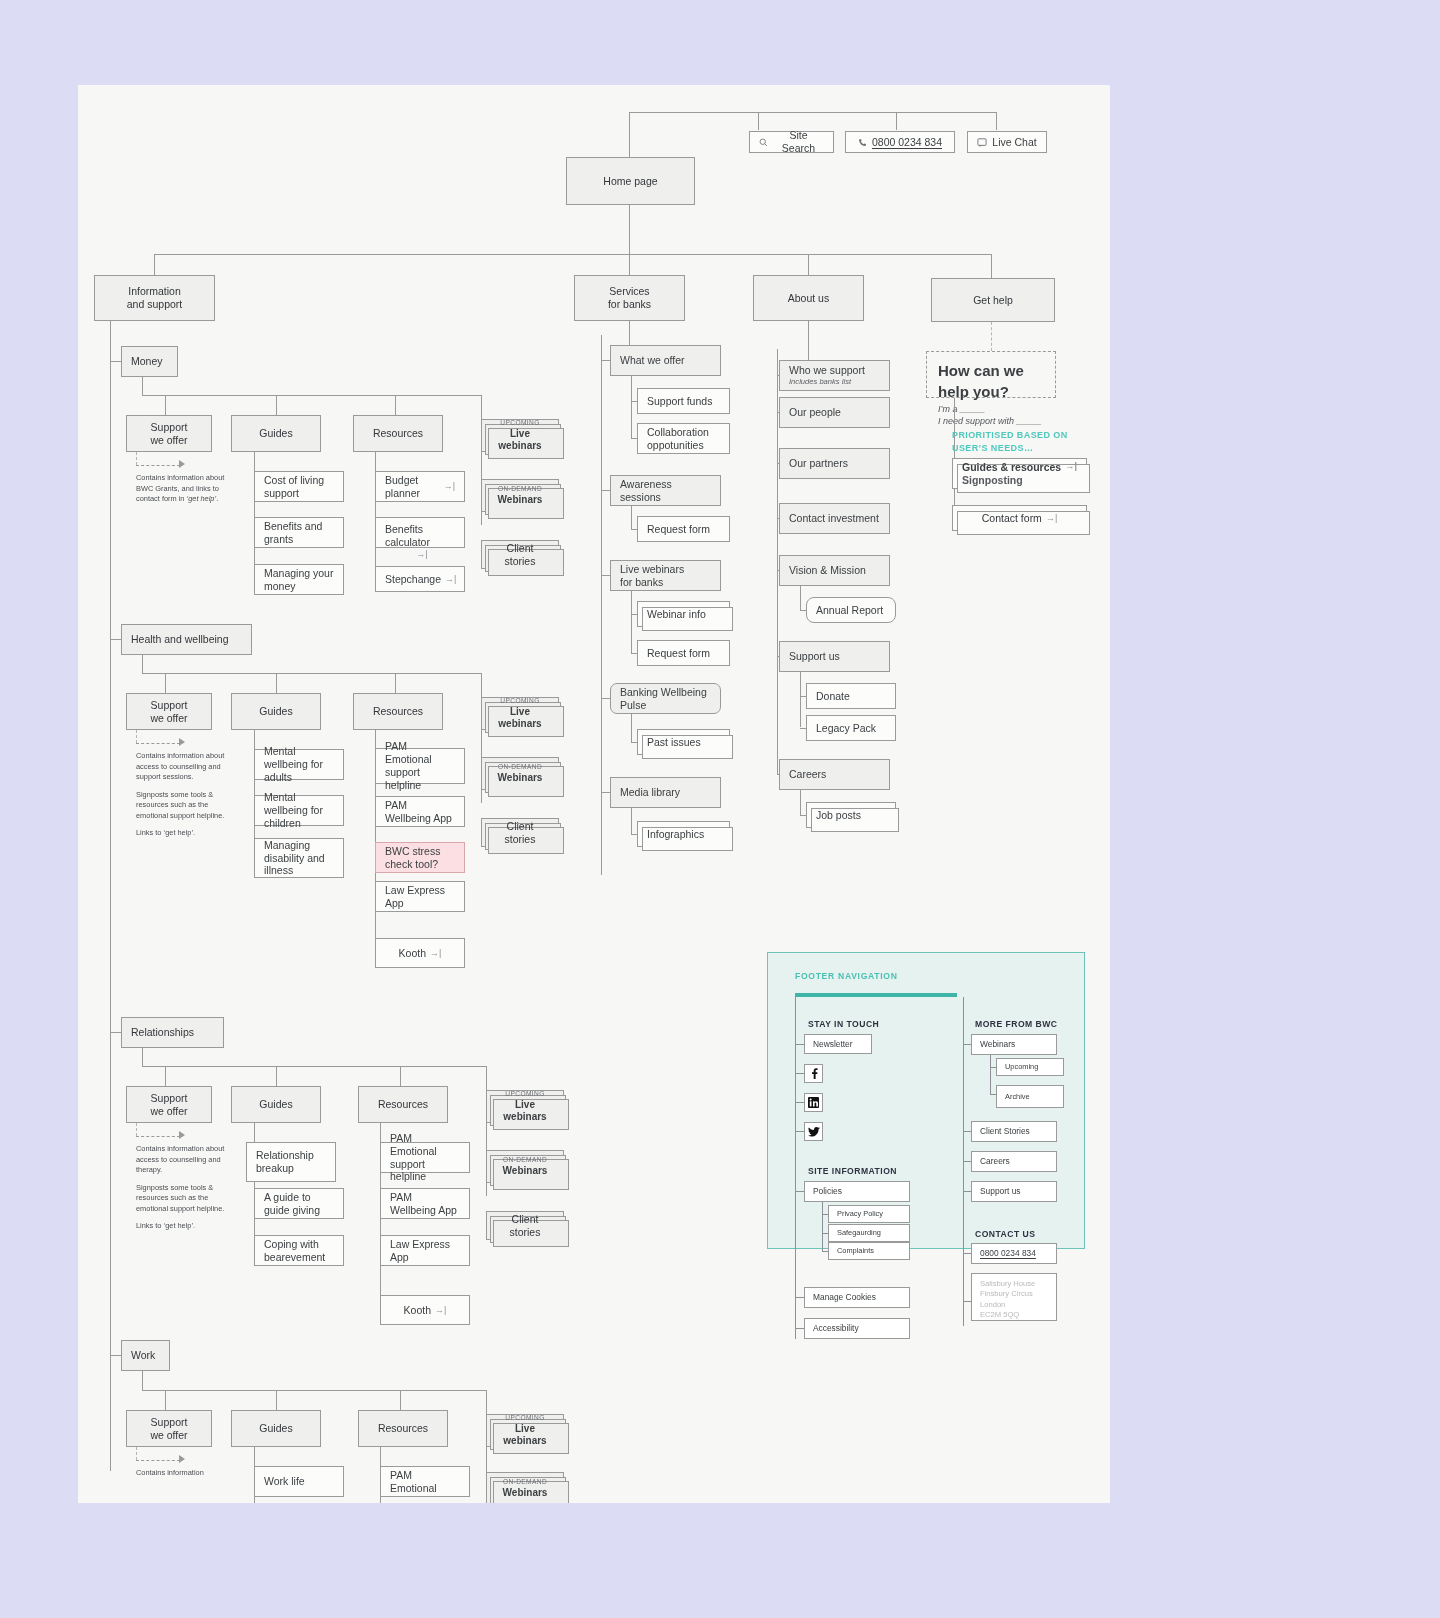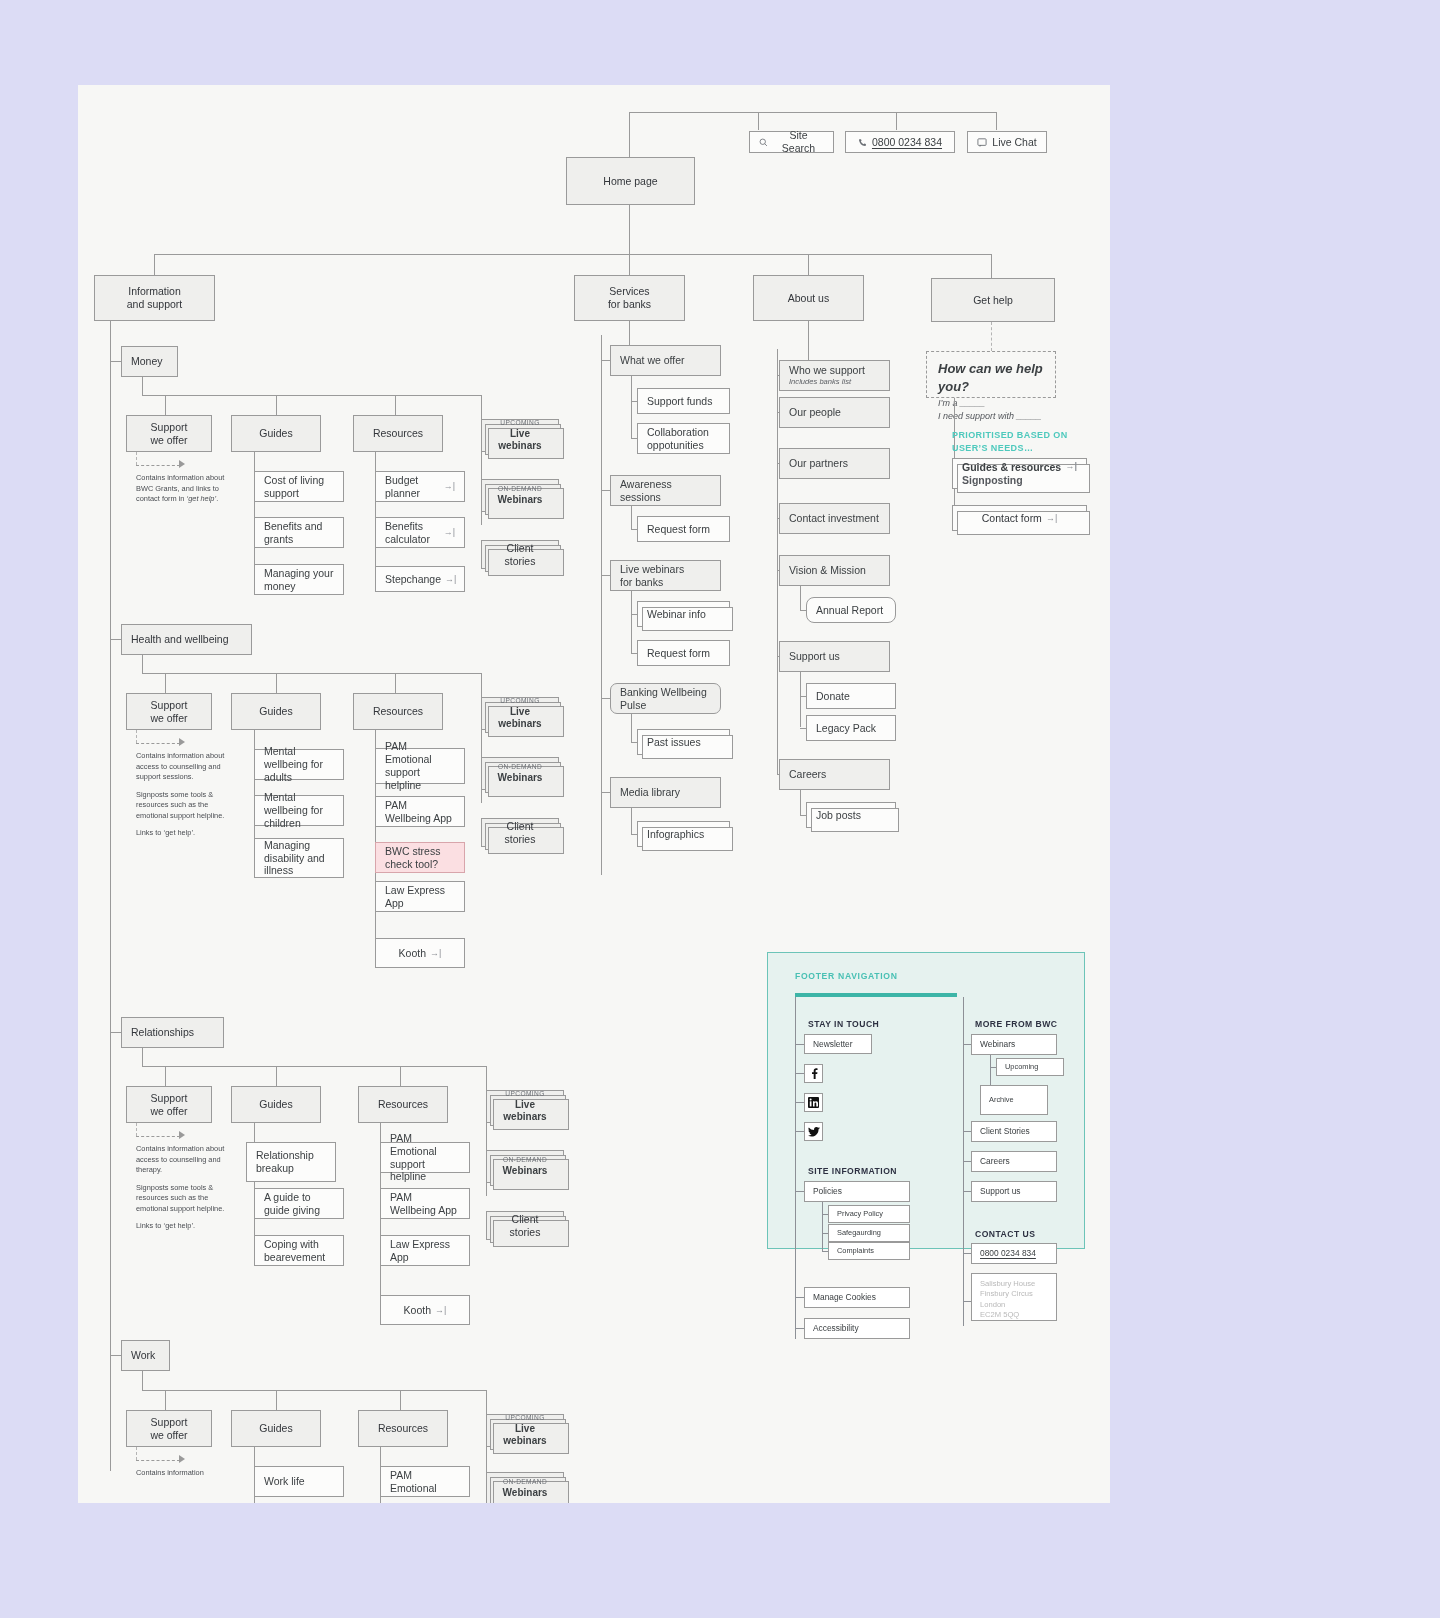--- a/index.html
+++ b/index.html
@@ -82,21 +82,21 @@
 
   .dashbox {
     position: absolute;
     border: 1px dashed #9a9a9a;
     padding: 8px 11px;
     font-size: 9px;
     line-height: 1.42;
     color: #3c4043;
     background: transparent;
   }
-  .dashbox b { font-size: 13px; font-style: italic; }
+  .dashbox b { font-size: 15px; }
   .dashbox em { font-style: italic; color: #54575c; }
 
   .teal-label {
     position: absolute;
     color: #4ec9bd;
     font-size: 9px;
     font-weight: bold;
     letter-spacing: .045em;
     line-height: 1.45;
   }
@@ -347,21 +347,21 @@
   <div class="node white" style="left:176px;top:479px;width:90px;height:31px;">Managing your money</div>
 
   <div class="node bold center" style="left:275px;top:330px;width:90px;height:37px;">Resources</div>
   <div class="ln lnv" style="left:297px;top:367px;height:116px;"></div>
   <div class="ln lnh" style="left:297px;top:401px;width:8px;"></div>
   <div class="node white" style="left:297px;top:386px;width:90px;height:31px;flex-direction:row;justify-content:space-between;align-items:center;">
     <span>Budget planner</span>
       <span class="arrow">→|</span>
   </div>
   <div class="ln lnh" style="left:297px;top:447px;width:8px;"></div>
-  <div class="node white" style="left:297px;top:432px;width:90px;height:31px;flex-direction:row;justify-content:space-between;align-items:center;">
+  <div class="node white" style="left:297px;top:432px;width:90px;height:31px;flex-direction:column;justify-content:space-between;align-items:center;">
     <span>Benefits calculator</span>
       <span class="arrow">→|</span>
   </div>
   <div class="ln lnh" style="left:297px;top:494px;width:8px;"></div>
   <div class="node white" style="left:297px;top:481px;width:90px;height:26px;flex-direction:row;justify-content:space-between;align-items:center;">
     <span>Stepchange</span>
       <span class="arrow">→|</span>
   </div>
 
   <div class="ln lnh" style="left:403px;top:352px;width:8px;"></div>
@@ -586,21 +586,21 @@
     <div class="fnode" style="left:36px;top:365px;width:106px;height:21px;">Accessibility</div>
 
     <div class="fln" style="left:195px;top:44px;width:1px;height:329px;"></div>
     <div class="fhead" style="left:207px;top:66px;">MORE FROM BWC</div>
     <div class="fln" style="left:195px;top:91px;width:9px;height:1px;"></div>
     <div class="fnode" style="left:203px;top:81px;width:86px;height:21px;">Webinars</div>
     <div class="fln" style="left:222px;top:102px;width:1px;height:40px;"></div>
     <div class="fln" style="left:222px;top:114px;width:7px;height:1px;"></div>
     <div class="fnode sm" style="left:228px;top:105px;width:68px;height:18px;">Upcoming</div>
     <div class="fln" style="left:222px;top:141px;width:7px;height:1px;"></div>
-    <div class="fnode sm" style="left:212px;top:132px;width:68px;height:30px;">Archive</div>
+    <div class="fnode sm" style="left:228px;top:132px;width:68px;height:23px;">Archive</div>
 
     <div class="fln" style="left:195px;top:178px;width:9px;height:1px;"></div>
     <div class="fnode" style="left:203px;top:168px;width:86px;height:21px;">Client Stories</div>
     <div class="fln" style="left:195px;top:208px;width:9px;height:1px;"></div>
     <div class="fnode" style="left:203px;top:198px;width:86px;height:21px;">Careers</div>
     <div class="fln" style="left:195px;top:238px;width:9px;height:1px;"></div>
     <div class="fnode" style="left:203px;top:228px;width:86px;height:21px;">Support us</div>
 
     <div class="fhead" style="left:207px;top:276px;">CONTACT US</div>
     <div class="fln" style="left:195px;top:300px;width:9px;height:1px;"></div>

